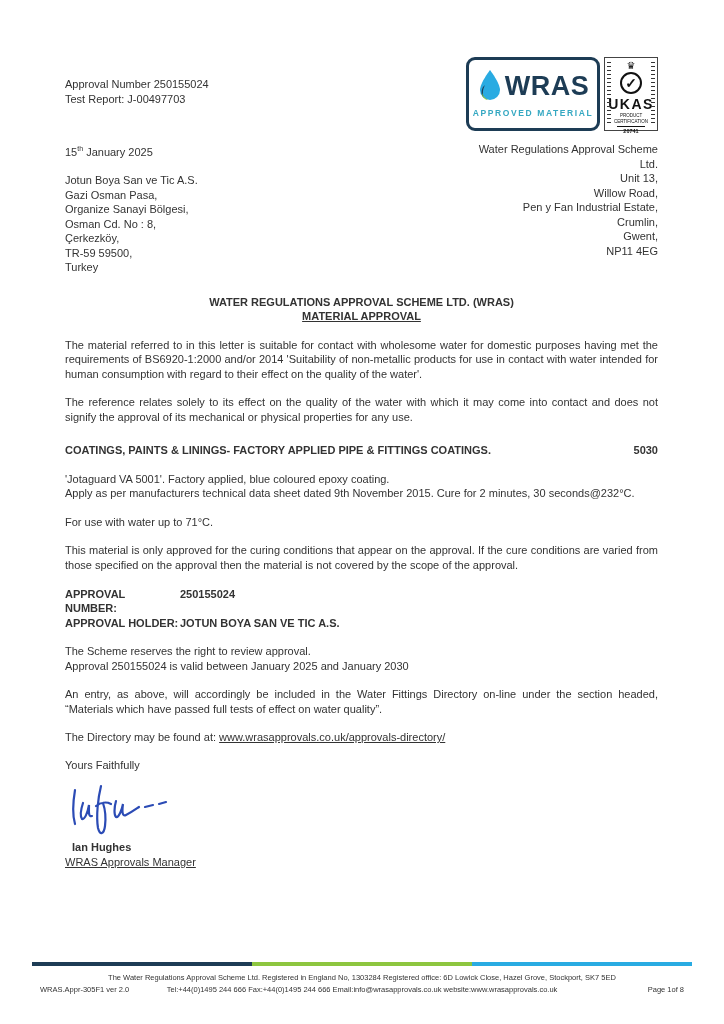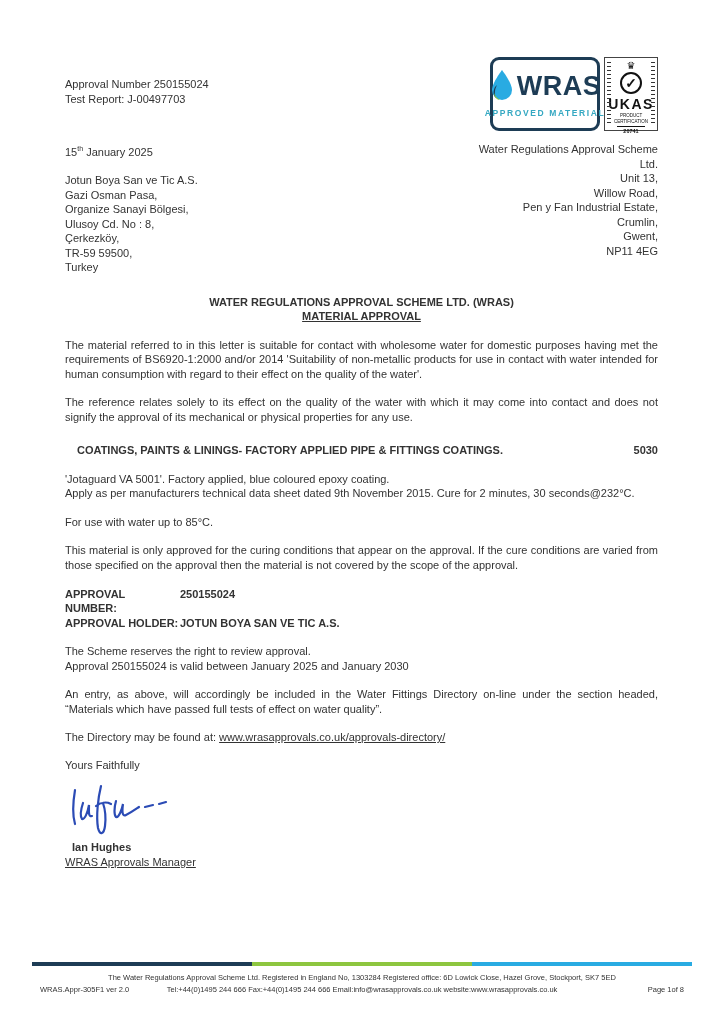--- a/index.html
+++ b/index.html
@@ -17,21 +17,21 @@
   .left-col { width:300px; }
   .meta { margin-top:20px; }
   .date-line { margin-top:38px; }
   .date-line sup { font-size:7px; vertical-align:super; }
   .recipient { margin-top:14px; }
   .right-col { width:200px; display:flex; flex-direction:column; align-items:flex-end; }
 
   
   .logo-cluster { display:flex; align-items:stretch; gap:4px; background:#fff; }
   .wras-box {
-    width:110px; height:74px; border:3px solid #1d3c55; border-radius:9px;
+    width:134px; height:74px; border:3px solid #1d3c55; border-radius:9px;
     display:flex; flex-direction:column; justify-content:center; align-items:center;
     padding:4px 6px;
   }
   .wras-top { display:flex; align-items:center; gap:2px; }
   .wras-word { font-size:27px; font-weight:bold; color:#1d3c55; letter-spacing:0.5px; line-height:1; }
   .wras-sub { font-size:8.5px; font-weight:bold; color:#35a8c2; letter-spacing:1.6px; margin-top:3px; white-space:nowrap; }
   .ukas-box {
     width:54px; height:74px; border:1px solid #444; position:relative;
     display:flex; flex-direction:column; align-items:center; padding:3px 6px 2px 6px;
     font-family:"Liberation Sans", sans-serif;
@@ -51,21 +51,21 @@
   .ukas-small { font-size:4.5px; color:#111; line-height:1.15; text-align:center; }
   .ukas-num { font-size:5.5px; font-weight:bold; color:#111; border-top:1px solid #111; margin-top:2px; padding:1px 6px 0 6px; }
 
   .sender { margin-top:11px; text-align:right; }
 
   
   .headings { margin-top:20px; text-align:center; font-weight:bold; }
   .headings .h2 { text-decoration:underline; }
   .para { margin-top:14px; text-align:justify; }
   .para-left { margin-top:14px; }
-  .section-row { margin-top:19px; display:flex; justify-content:space-between; font-weight:bold;margin-left:12px; }
+  .section-row { margin-top:19px; display:flex; justify-content:space-between; font-weight:bold; }
   .approval-grid { margin-top:14px; font-weight:bold; }
   .approval-grid .row { display:flex; }
   .approval-grid .lbl { width:115px; }
   .link { color:#333; text-decoration:underline; }
   .signature-block { margin-top:13px; }
   .signature-svg { display:block; margin:4px 0 0 2px; }
   .signer-name { font-weight:bold; margin-top:2px;padding-left:7px; }
   .signer-role { font-weight:normal; text-decoration:underline; }
 
   
@@ -86,21 +86,21 @@
       <div class="left-col">
         <div class="meta">
           <div>Approval Number 250155024</div>
           <div>Test Report: J-00497703</div>
         </div>
         <div class="date-line"><span>15</span><sup>th</sup><span> January 2025</span></div>
         <div class="recipient">
           <div>Jotun Boya San ve Tic A.S.</div>
           <div>Gazi Osman Pasa,</div>
           <div>Organize Sanayi Bölgesi,</div>
-          <div>Ulusoy Cd. No : 8,</div>
+          <div>Osman Cd. No : 8,</div>
           <div>Çerkezköy,</div>
           <div>TR-59 59500,</div>
           <div>Turkey</div>
         </div>
       </div>
 
       <div class="right-col">
         <div class="logo-cluster">
           <div class="wras-box">
             <div class="wras-top">
@@ -148,21 +148,21 @@
 
     <div class="section-row">
       <span>COATINGS, PAINTS &amp; LININGS- FACTORY APPLIED PIPE &amp; FITTINGS COATINGS.</span>
       <span>5030</span>
     </div>
 
     <div class="para-left">
       <div>'Jotaguard VA 5001'. Factory applied, blue coloured epoxy coating.</div>
       <div>Apply as per manufacturers technical data sheet dated 9th November 2015. Cure for 2 minutes, 30 seconds@232°C.</div>
     </div>
-    <div class="para-left">For use with water up to 85°C.</div>
+    <div class="para-left">For use with water up to 71°C.</div>
 
     <p class="para">This material is only approved for the curing conditions that appear on the approval. If the cure conditions are varied from those specified on the approval then the material is not covered by the scope of the approval.</p>
 
     <div class="approval-grid">
       <div class="row">
         <span class="lbl">APPROVAL NUMBER:</span>
         <span>250155024</span>
       </div>
       <div class="row">
         <span class="lbl">APPROVAL HOLDER:</span>

